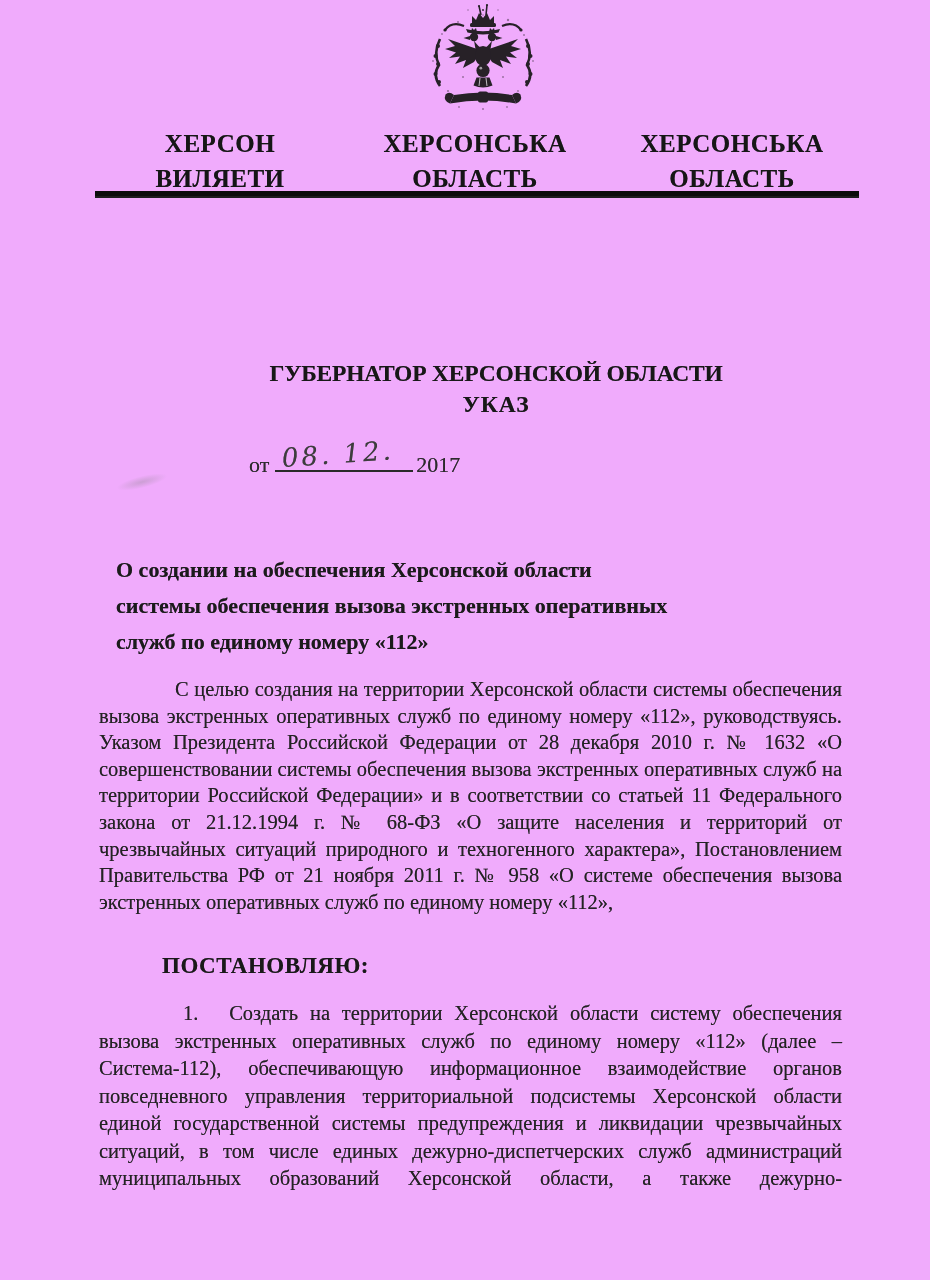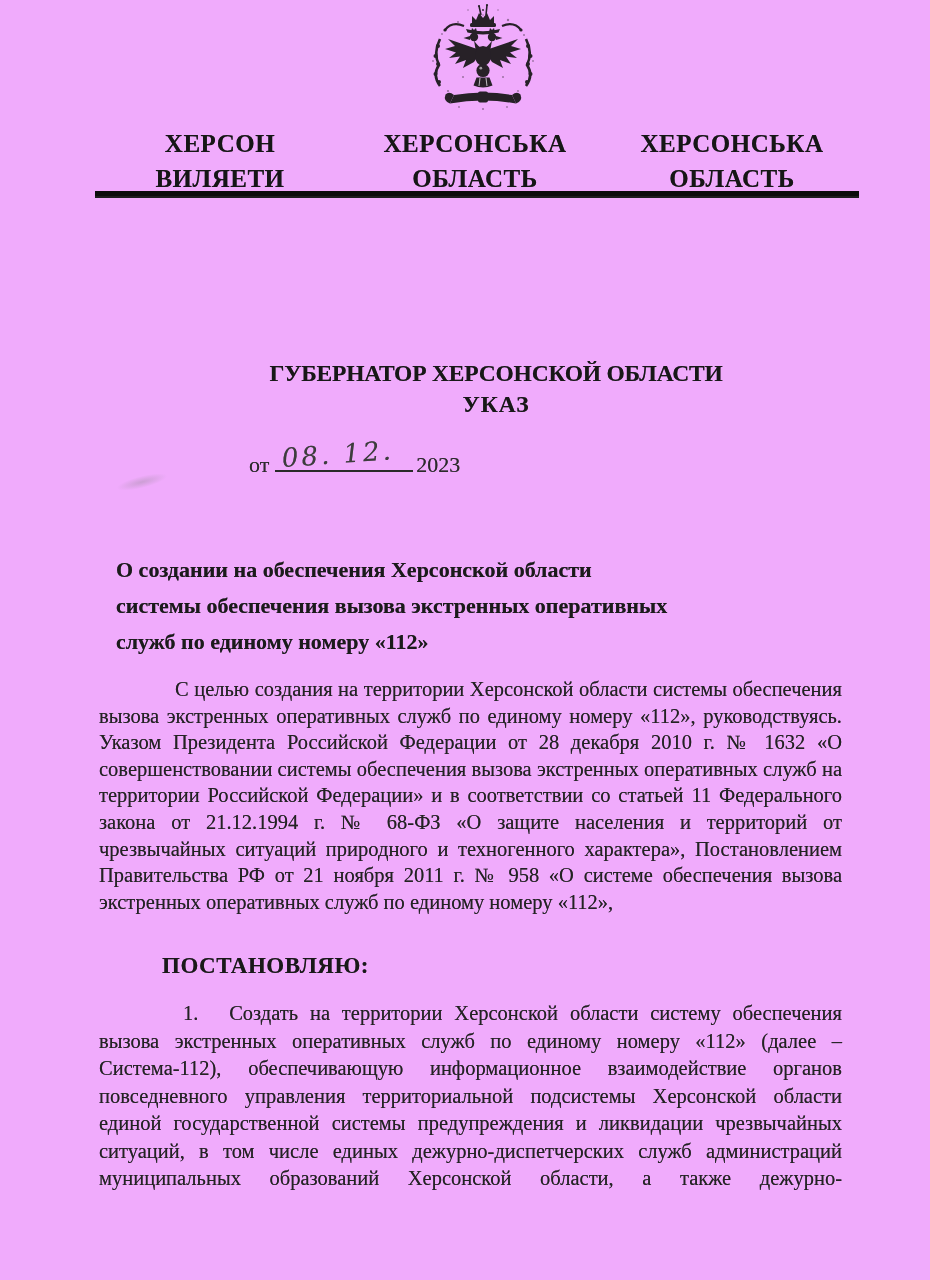--- a/index.html
+++ b/index.html
@@ -155,21 +155,21 @@
   <div class="rule"></div>
 
   <div class="authority txt">
     <div class="l1">ГУБЕРНАТОР ХЕРСОНСКОЙ ОБЛАСТИ</div>
     <div class="l2">УКАЗ</div>
   </div>
 
   <div class="smudge"></div>
 
   <div class="date-row txt">
-    <span>от</span><span class="date-underline"><span class="hand">08. 12.</span></span><span>2023</span>
+    <span>от</span><span class="date-underline"><span class="hand">08. 12.</span></span><span>2017</span>
   </div>
 
   <div class="subject txt">
     <div>О создании на обеспечения Херсонской области</div>
     <div>системы обеспечения вызова экстренных оперативных</div>
     <div>служб по единому номеру «112»</div>
   </div>
 
   <div class="para p1 txt">С целью создания на территории Херсонской области системы обеспечения вызова экстренных оперативных служб по единому номеру «112», руководствуясь. Указом Президента Российской Федерации от 28 декабря 2010 г. № 1632 «О совершенствовании системы обеспечения вызова экстренных оперативных служб на территории Российской Федерации» и в соответствии со статьей 11 Федерального закона от 21.12.1994 г. № 68-ФЗ «О защите населения и территорий от чрезвычайных ситуаций природного и техногенного характера», Постановлением Правительства РФ от 21 ноября 2011 г. № 958 «О системе обеспечения вызова экстренных оперативных служб по единому номеру «112»,</div>
 

